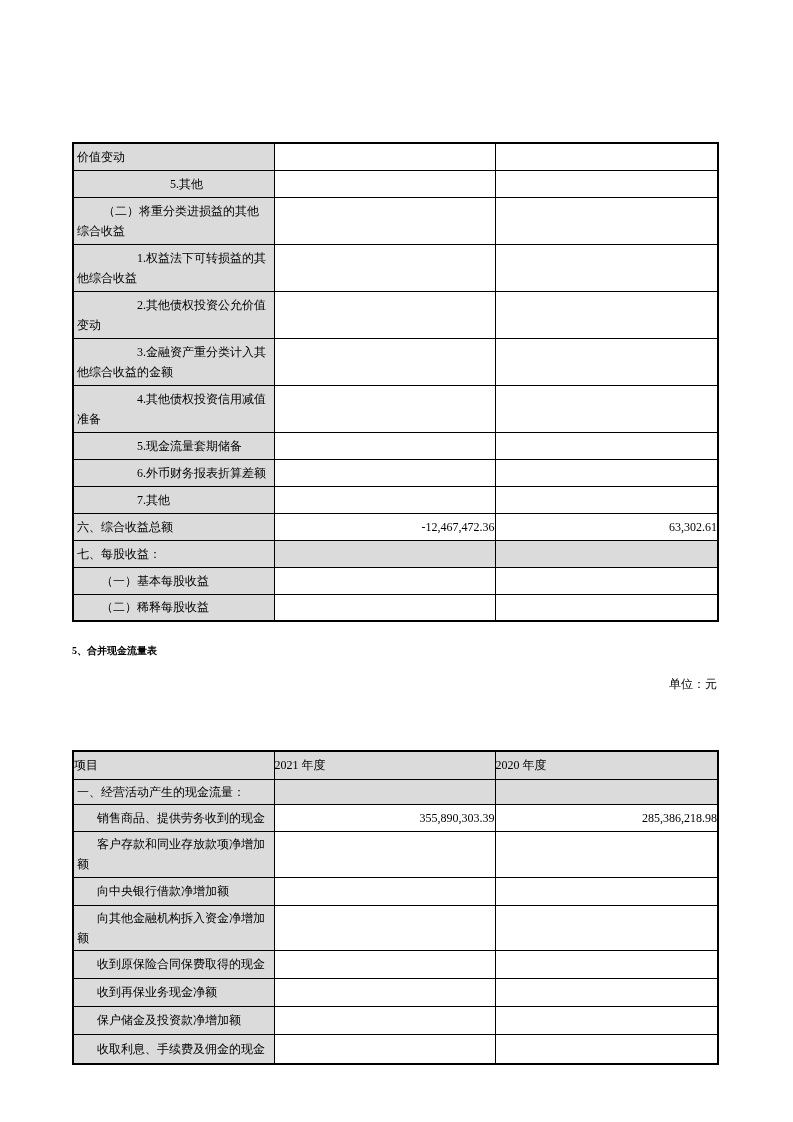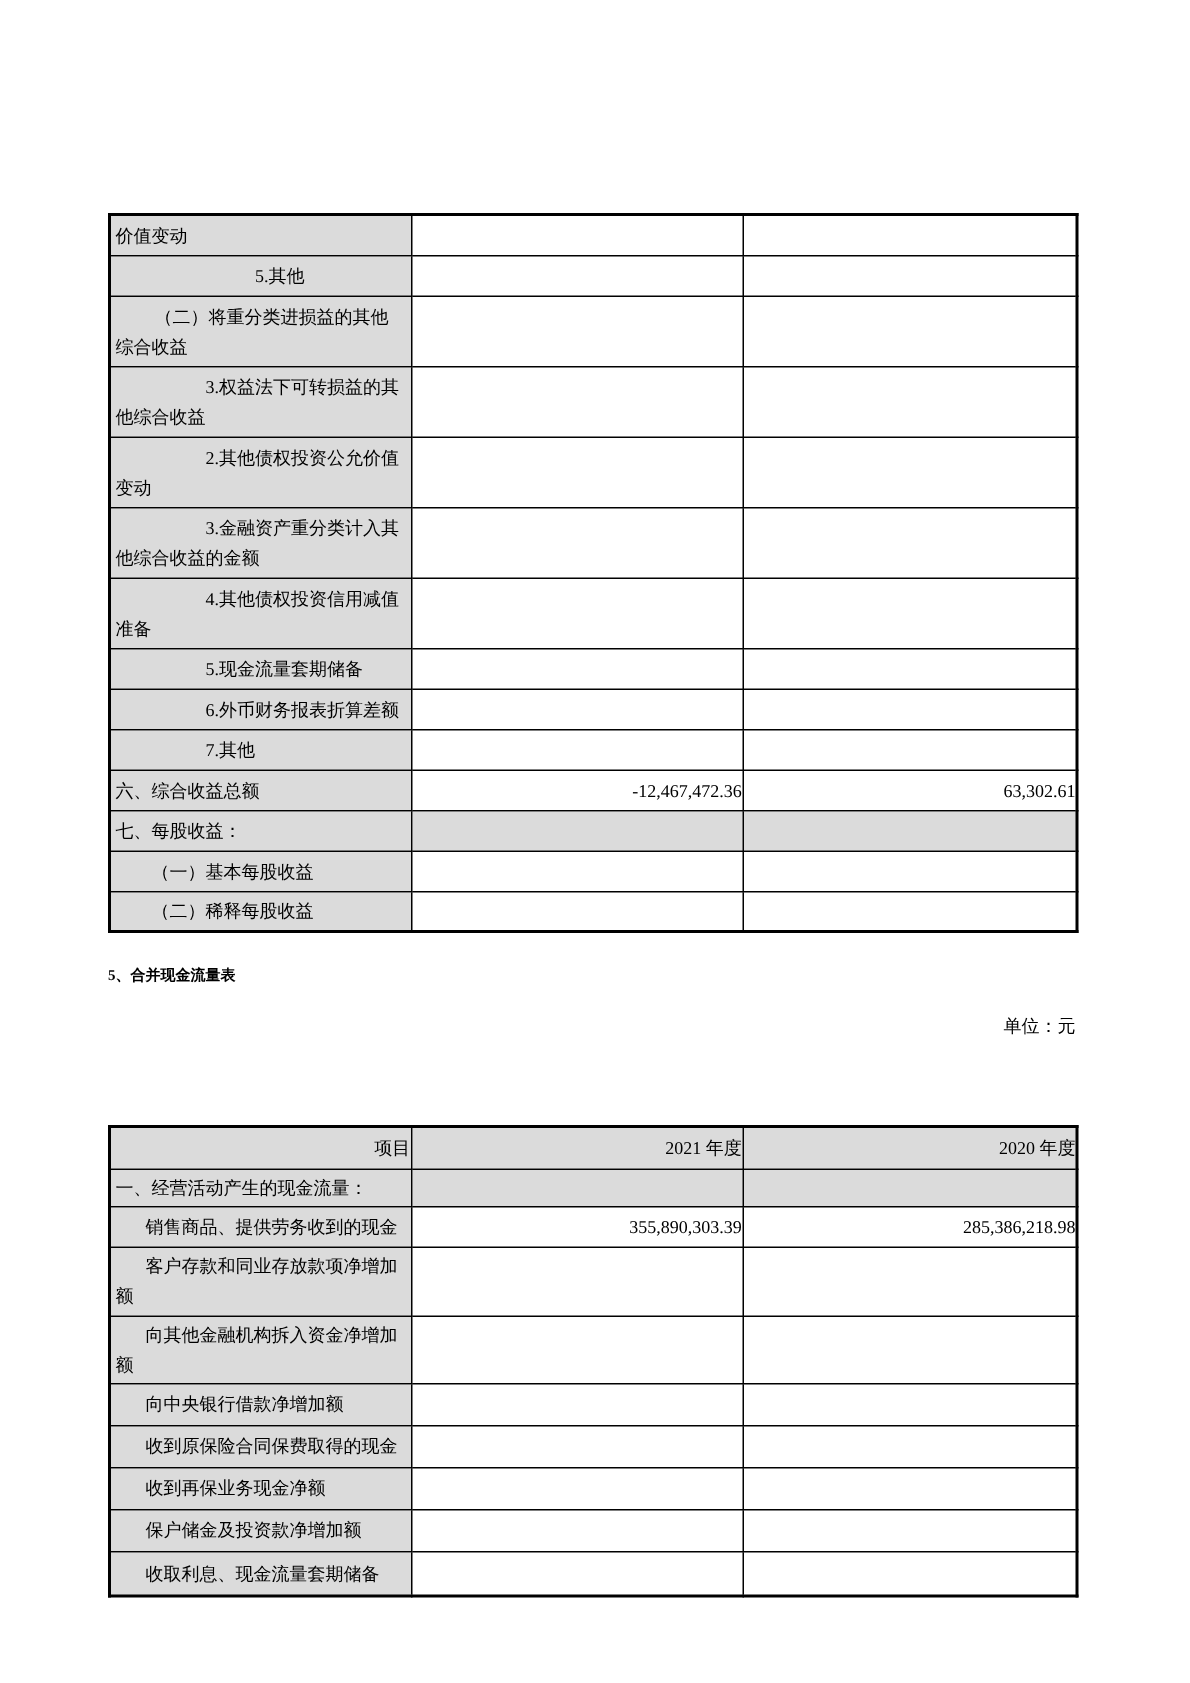--- a/index.html
+++ b/index.html
@@ -46,21 +46,21 @@
   }
   .num-cell {
     background: #ffffff;
     text-align: right;
     padding: 2px 3px;
     line-height: 20px;
   }
   .num-cell.shaded { background: #DBDBDB; }
   thead th {
     background: #DBDBDB;
-    text-align: right;
+    text-align: left;
     line-height: 20px;
     font-size: 12px;
   }
   .section-heading {
     position: absolute;
     left: 72px;
     top: 643px;
     font-size: 10px;
     font-weight: bold;
     line-height: 16px;
@@ -103,21 +103,21 @@
         </tr>
         <tr style="height: 47px;">
           <td class="label-cell">
             <div class="lbl" style="text-indent: 26px;">（二）将重分类进损益的其他综合收益</div>
           </td>
           <td class="num-cell"></td>
           <td class="num-cell"></td>
         </tr>
         <tr style="height: 47px;">
           <td class="label-cell">
-            <div class="lbl" style="text-indent: 60px;">3.权益法下可转损益的其他综合收益</div>
+            <div class="lbl" style="text-indent: 60px;">1.权益法下可转损益的其他综合收益</div>
           </td>
           <td class="num-cell"></td>
           <td class="num-cell"></td>
         </tr>
         <tr style="height: 47px;">
           <td class="label-cell">
             <div class="lbl" style="text-indent: 60px;">2.其他债权投资公允价值变动</div>
           </td>
           <td class="num-cell"></td>
           <td class="num-cell"></td>
@@ -220,36 +220,36 @@
           <td class="num-cell">355,890,303.39</td>
           <td class="num-cell">285,386,218.98</td>
         </tr>
         <tr style="height: 46px;">
           <td class="label-cell">
             <div class="lbl" style="text-indent: 20px;">客户存款和同业存放款项净增加额</div>
           </td>
           <td class="num-cell"></td>
           <td class="num-cell"></td>
         </tr>
+        <tr style="height: 28px;">
+          <td class="label-cell">
+            <div class="lbl" style="text-indent: 20px;">向中央银行借款净增加额</div>
+          </td>
+          <td class="num-cell"></td>
+          <td class="num-cell"></td>
+        </tr>
         <tr style="height: 44px;">
           <td class="label-cell">
             <div class="lbl" style="text-indent: 20px;">向其他金融机构拆入资金净增加额</div>
           </td>
           <td class="num-cell"></td>
           <td class="num-cell"></td>
         </tr>
         <tr style="height: 28px;">
           <td class="label-cell">
-            <div class="lbl" style="text-indent: 20px;">向中央银行借款净增加额</div>
-          </td>
-          <td class="num-cell"></td>
-          <td class="num-cell"></td>
-        </tr>
-        <tr style="height: 28px;">
-          <td class="label-cell">
             <div class="lbl" style="text-indent: 20px;">收到原保险合同保费取得的现金</div>
           </td>
           <td class="num-cell"></td>
           <td class="num-cell"></td>
         </tr>
         <tr style="height: 28px;">
           <td class="label-cell">
             <div class="lbl" style="text-indent: 20px;">收到再保业务现金净额</div>
           </td>
           <td class="num-cell"></td>
@@ -257,21 +257,21 @@
         </tr>
         <tr style="height: 28px;">
           <td class="label-cell">
             <div class="lbl" style="text-indent: 20px;">保户储金及投资款净增加额</div>
           </td>
           <td class="num-cell"></td>
           <td class="num-cell"></td>
         </tr>
         <tr style="height: 30px;">
           <td class="label-cell">
-            <div class="lbl" style="text-indent: 20px;">收取利息、现金流量套期储备</div>
+            <div class="lbl" style="text-indent: 20px;">收取利息、手续费及佣金的现金</div>
           </td>
           <td class="num-cell"></td>
           <td class="num-cell"></td>
         </tr>
       </tbody>
   </table>
 
 </div>
 
 </body></html>

